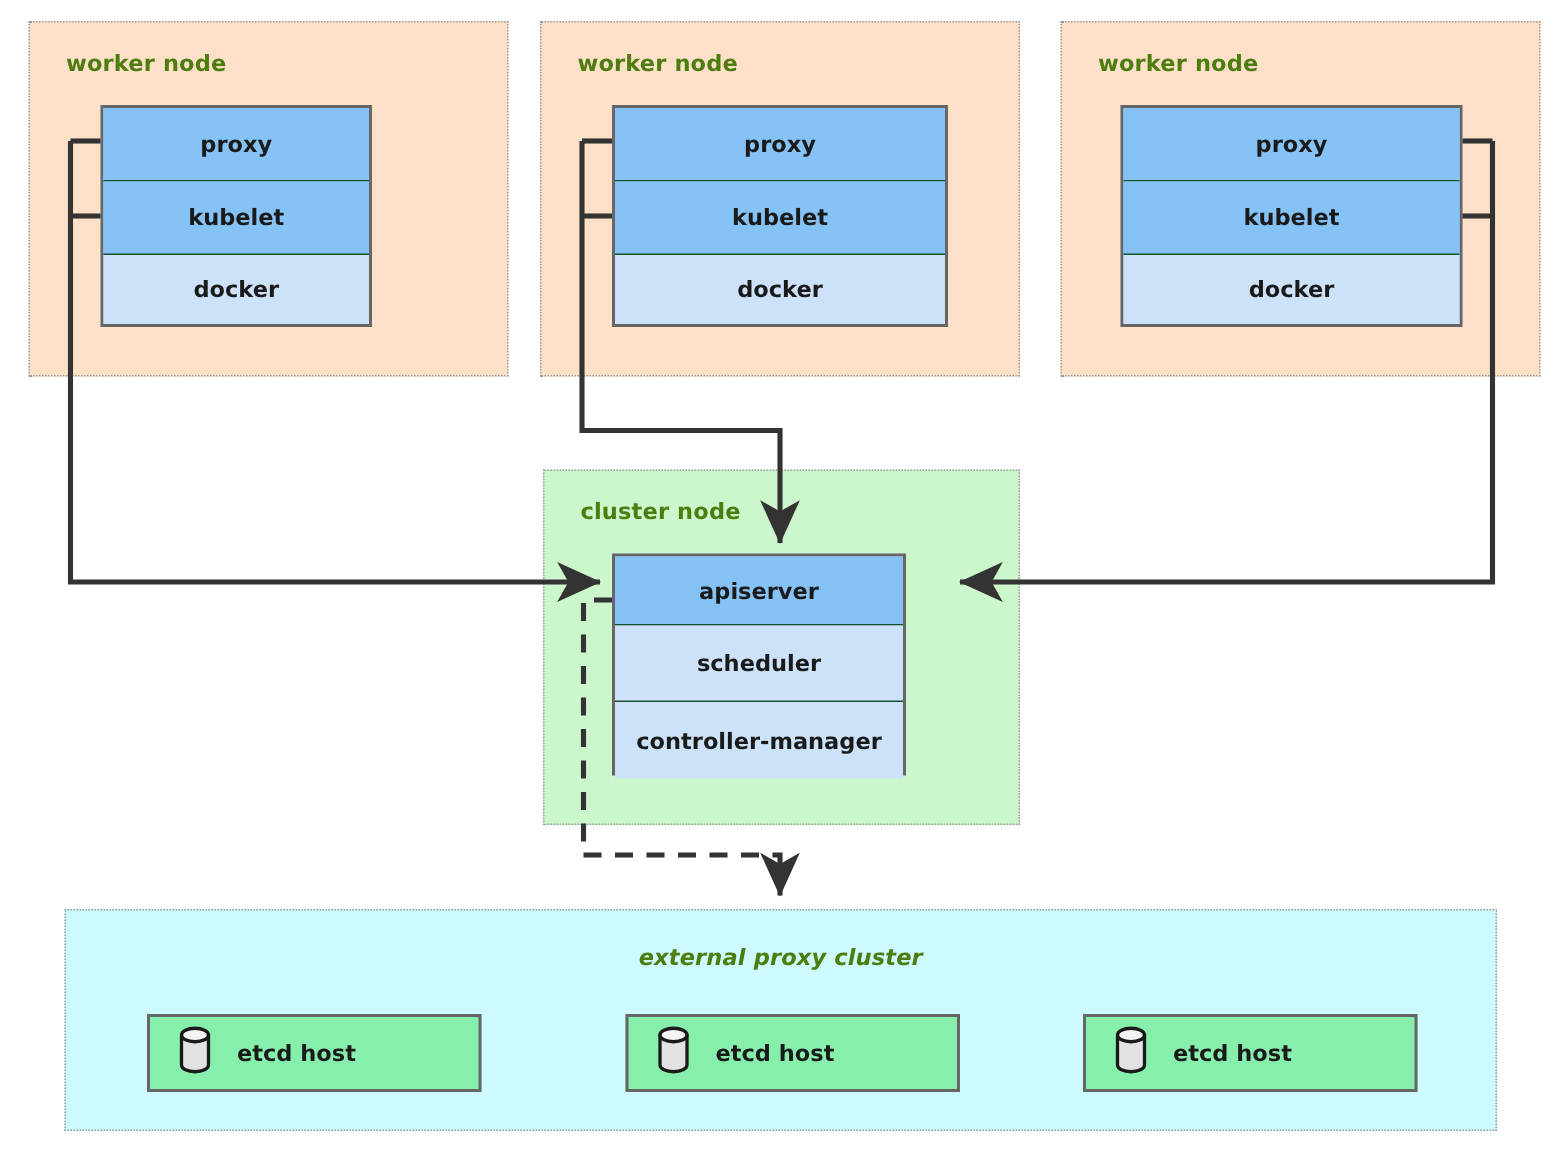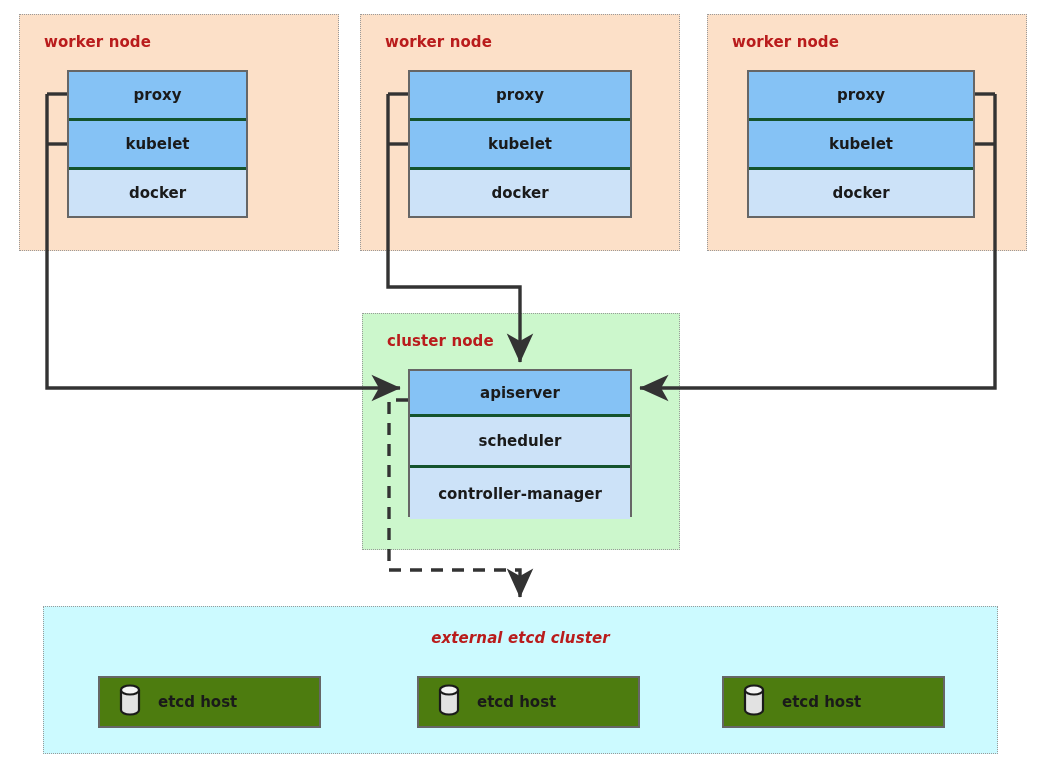--- a/index.html
+++ b/index.html
@@ -26,21 +26,21 @@
     border: 1px dotted #9a9a9a;
   }
   .group-worker { background: #fce0c8; }
   .group-master { background: #ccf7cc; }
   .group-etcd   { background: #ccfaff; }
 
   .group-label {
     position: absolute;
     font-size: 15px;
     font-weight: bold;
-    color: #b91c1c;
+    color: #4d7c0f;
     letter-spacing: .1px;
     white-space: nowrap;
   }
   .group-label.left { left: 24px; top: 18px; }
   .group-label.center {
     left: 0; right: 0; top: 22px;
     text-align: center;
     font-style: italic;
   }
 
@@ -52,32 +52,32 @@
     background: #cce2f8;
   }
   .cell {
     box-sizing: border-box;
     display: flex;
     align-items: center;
     justify-content: center;
     font-size: 15px;
     font-weight: bold;
     color: #1a1a1a;
-    border-bottom: 3px solid #14532d;
+    border-bottom: 1px solid #14532d;
   }
   .cell:last-child { border-bottom: none; }
   .cell.dark  { background: #85c2f5; }
   .cell.light { background: #cce2f8; text-align: center; }
 
   
   .etcd-host {
     position: absolute;
     box-sizing: border-box;
     border: 2px solid #666666;
-    background: #4d7c0f;
+    background: #86efac;
     display: flex;
     align-items: center;
     justify-content: flex-start;
     padding-left: 18px;
   }
   .etcd-host .db-icon {
     flex: 0 0 auto;
     margin-right: 16px;
     display: block;
   }
@@ -124,28 +124,28 @@
   </div>
   <div class="stack" style="left:747px; top:70px; width:228px; height:148px;">
     <div class="cell dark" style="height:49px;">proxy</div>
     <div class="cell dark" style="height:49px;">kubelet</div>
     <div class="cell light" style="height:46px;">docker</div>
   </div>
 
   <div class="group group-master" style="left:362px; top:313px; width:318px; height:237px;">
     <div class="group-label left">cluster node</div>
   </div>
-  <div class="stack" style="left:408px; top:369px; width:224px; height:148px;">
+  <div class="stack" style="left:408px; top:369px; width:196px; height:148px;">
     <div class="cell dark" style="height:46px;">apiserver</div>
     <div class="cell light" style="height:51px;">scheduler</div>
     <div class="cell light" style="height:51px;">controller-manager</div>
   </div>
 
   <div class="group group-etcd" style="left:43px; top:606px; width:955px; height:148px;">
-    <div class="group-label center">external etcd cluster</div>
+    <div class="group-label center">external proxy cluster</div>
   </div>
 
   <div class="etcd-host" style="left:98px; top:676px; width:223px; height:52px;">
     <span class="db-icon">
       <svg width="24" height="32" viewBox="0 0 24 32" aria-hidden="true">
         <path d="M3 6 v20 a9 4.5 0 0 0 18 0 V6 z" fill="#e2e2e2" stroke="#1a1a1a" stroke-width="2.2" stroke-linejoin="round"></path>
         <ellipse cx="12" cy="6" rx="9" ry="4.5" fill="#f4f4f4" stroke="#1a1a1a" stroke-width="2.2"></ellipse>
       </svg>
     </span>
     <span class="etcd-label">etcd host</span>

